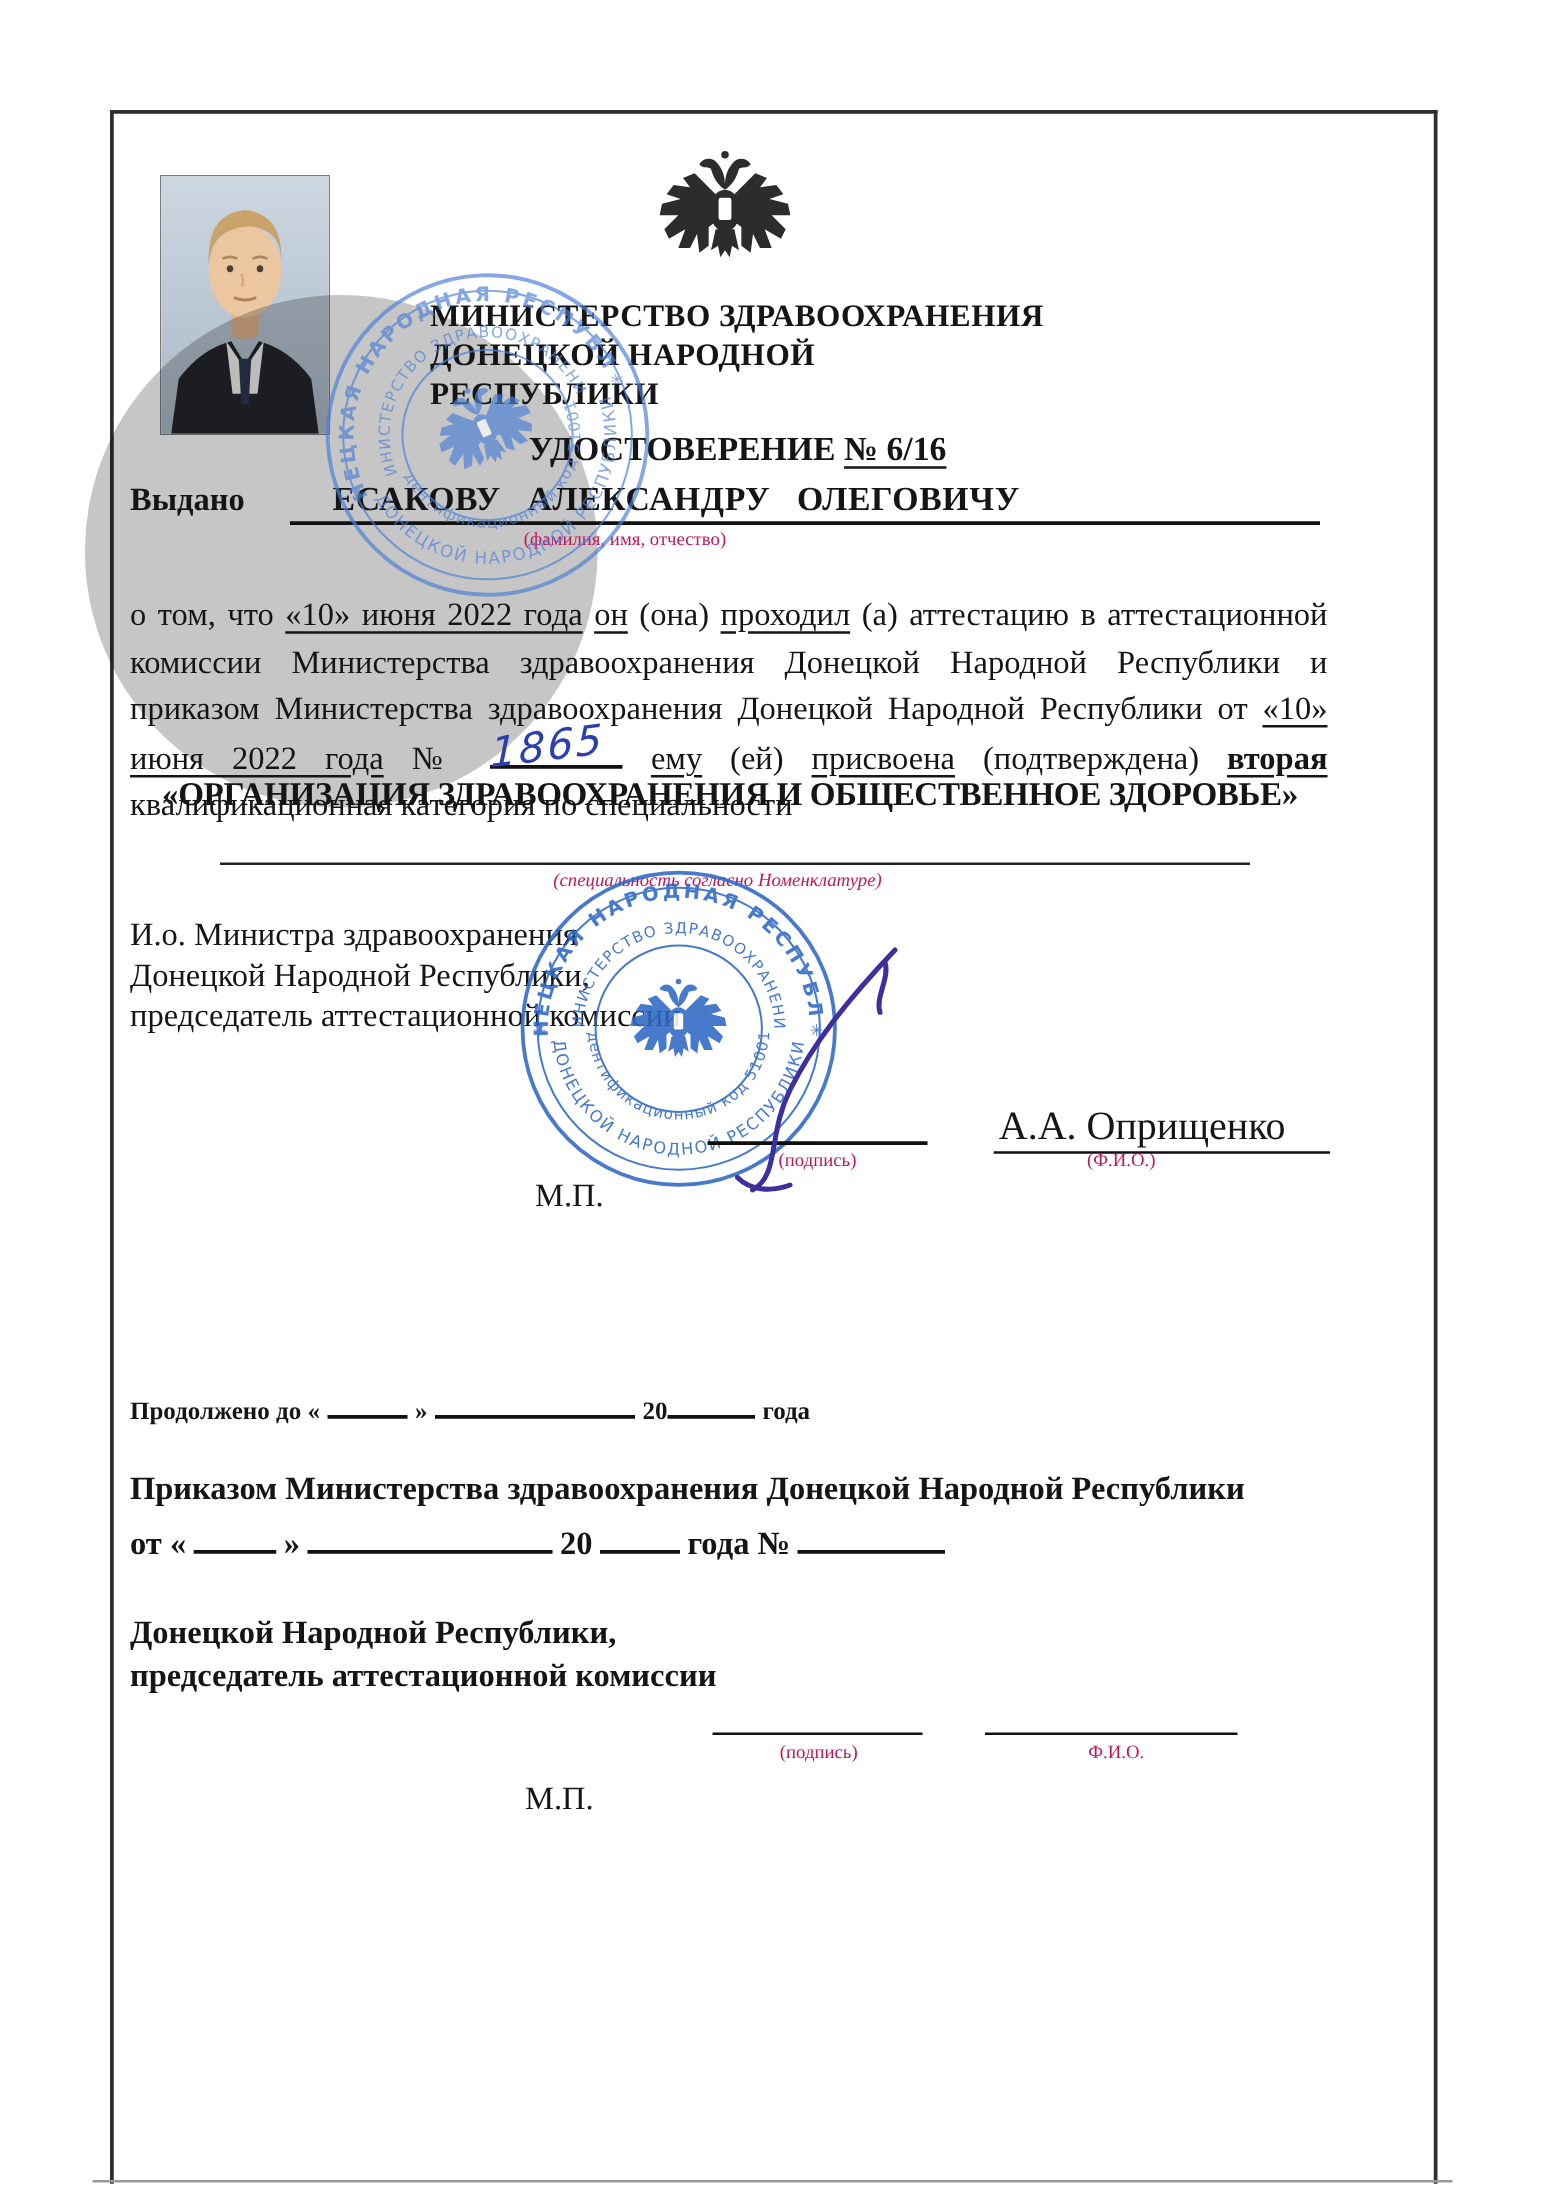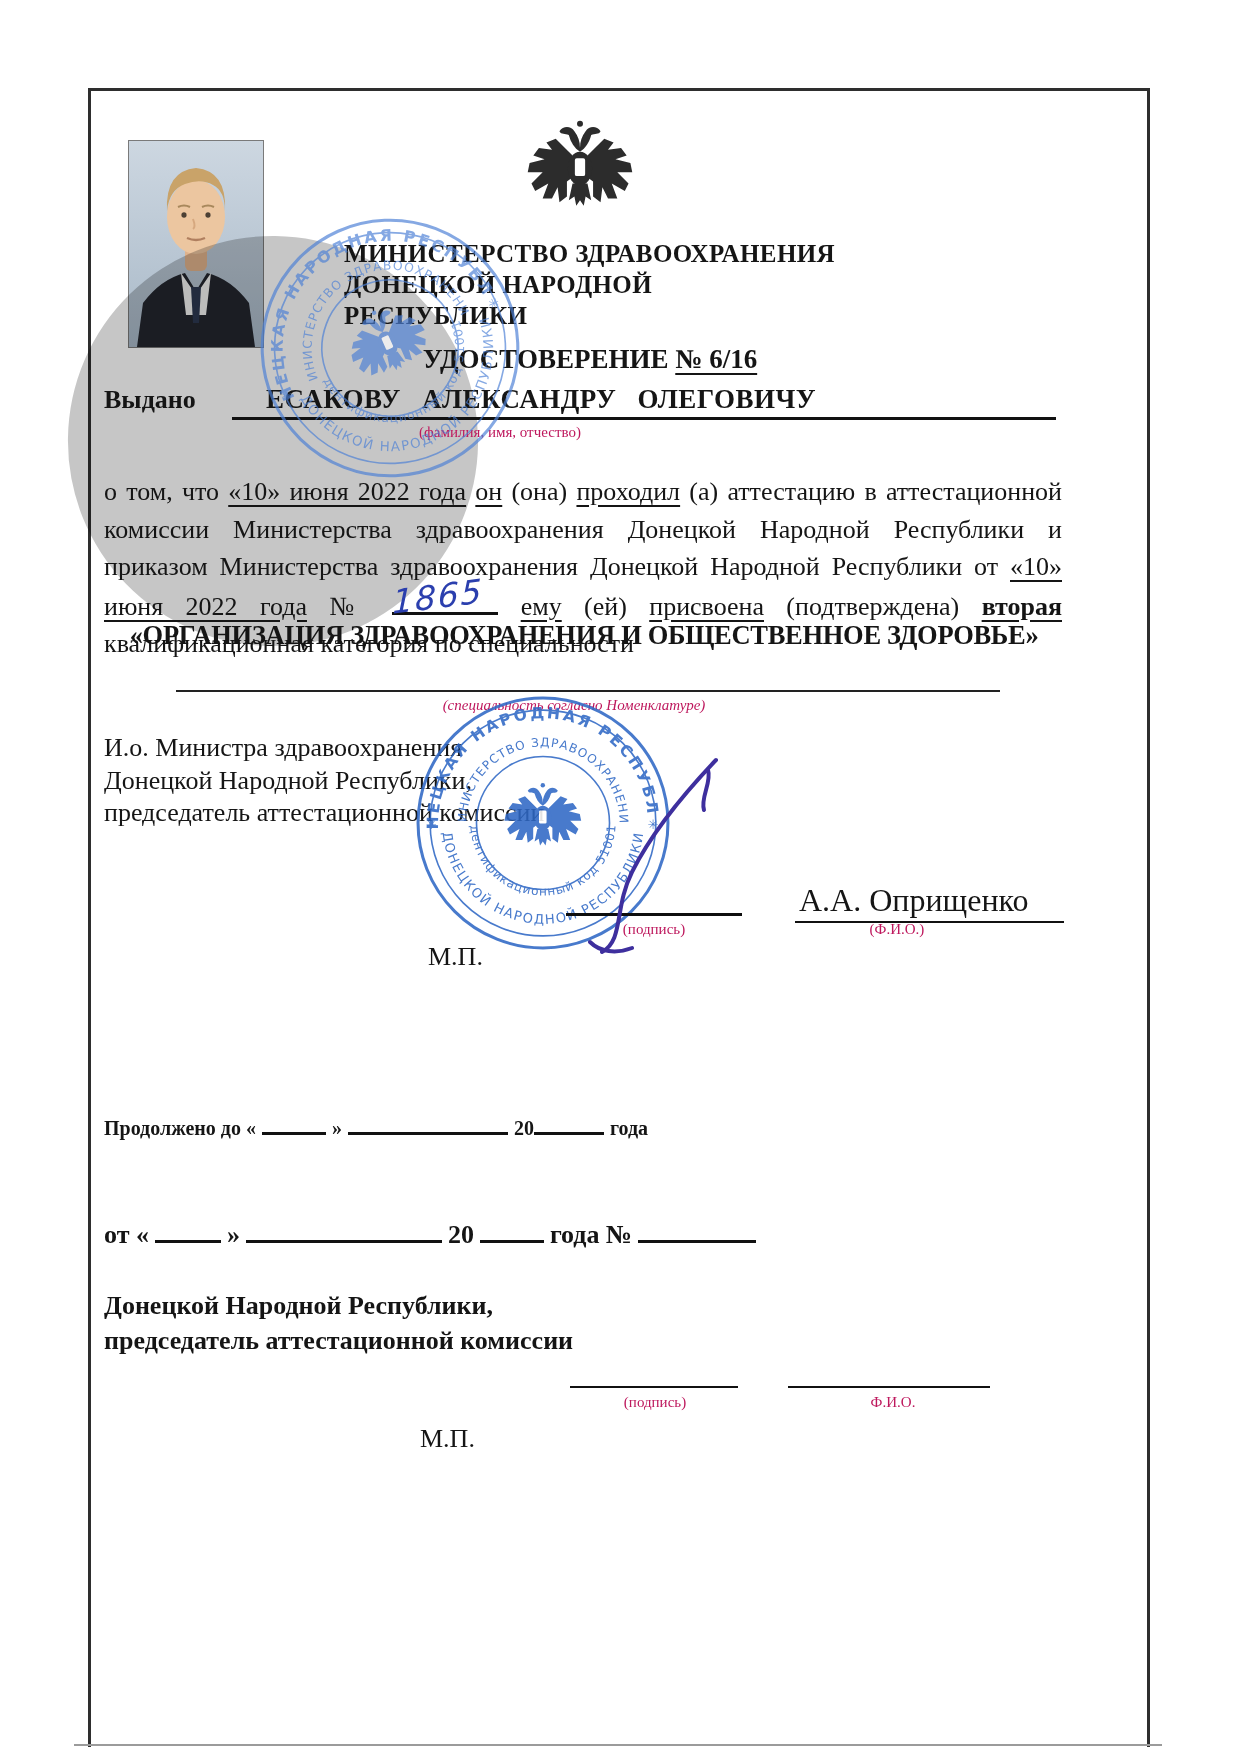--- a/index.html
+++ b/index.html
@@ -209,20 +209,21 @@
     <path d="M14 200 C36 188 26 156 44 120 C62 84 88 50 128 8"></path>
     <path d="M2 190 C12 200 28 202 44 196"></path>
     <path d="M120 18 C124 30 112 46 116 58"></path>
   </svg>
 
 
   <div class="abs prolong">
     <span>Продолжено до «</span><span class="blank" style="width:64px"></span><span>»</span><span class="blank" style="width:160px"></span><span>20</span><span class="blank" style="width:70px;margin-left:0"></span><span>года</span>
   </div>
 
+  <div class="abs order1">Приказом Министерства здравоохранения Донецкой Народной Республики</div>
   <div class="abs order2">
     <span>от «</span><span class="blank" style="width:66px"></span><span>»</span><span class="blank" style="width:196px"></span><span>20</span><span class="blank" style="width:64px"></span><span>года №</span><span class="blank" style="width:118px"></span>
   </div>
 
   <div class="abs sign2">
     <div>Донецкой Народной Республики,</div>
     <div>председатель аттестационной комиссии</div>
   </div>
   <div class="abs blank2a"></div>
   <div class="abs blank2b"></div>

